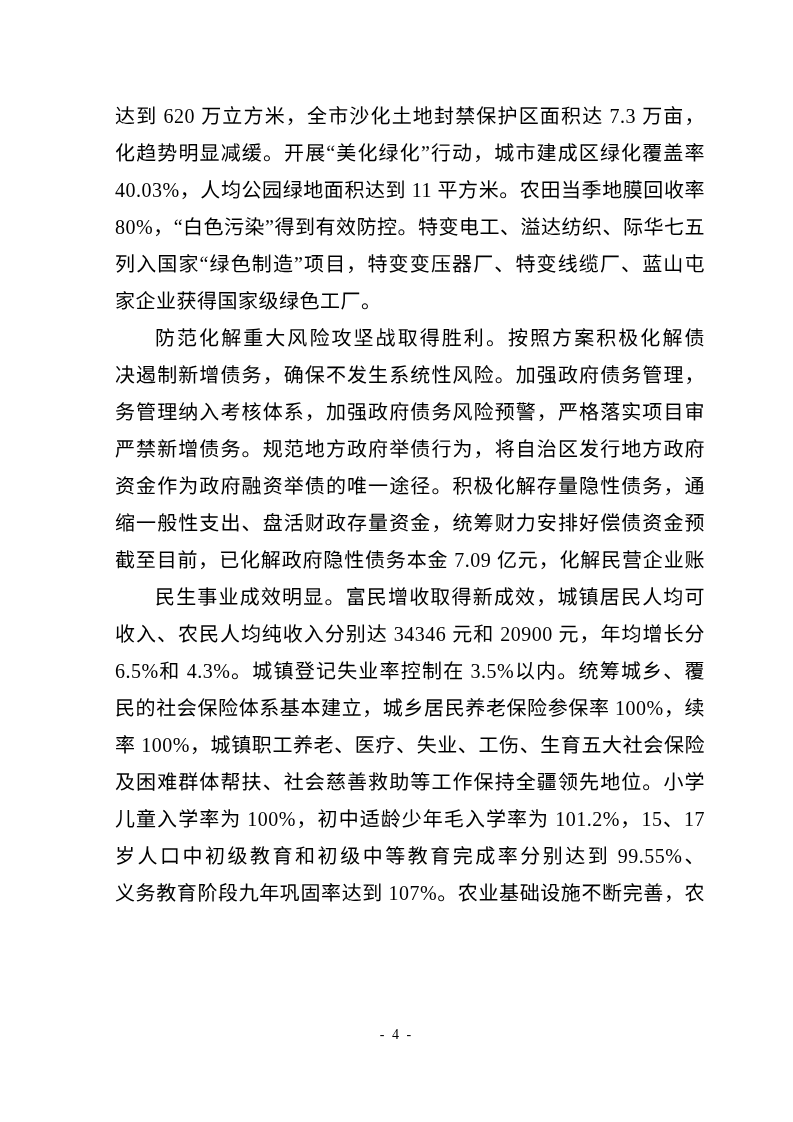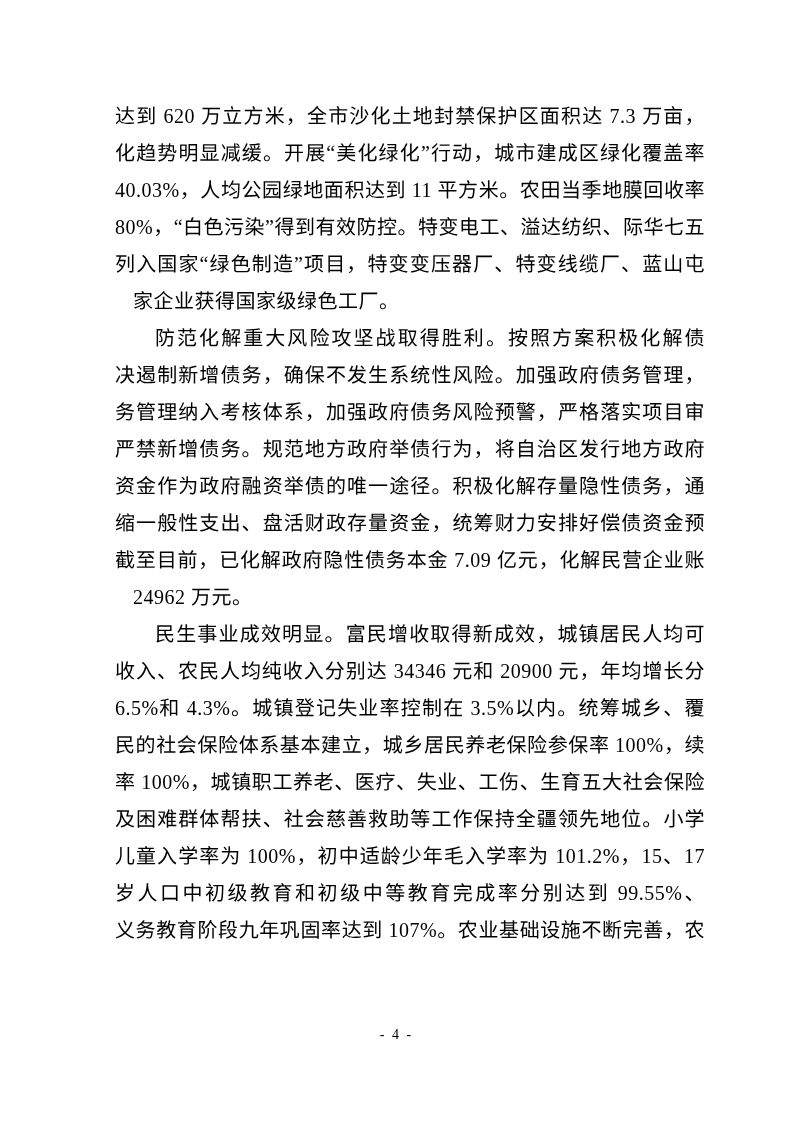--- a/index.html
+++ b/index.html
@@ -33,21 +33,20 @@
     overflow: hidden;
     text-align: justify;
     text-align-last: justify;
     -moz-text-align-last: justify;
     text-justify: inter-ideograph;
     letter-spacing: 0.5px;
     white-space: normal;
   }
   .line.lastline {
     text-align-last: left;
-    margin-left: 18px;
     -moz-text-align-last: left;
   }
   .line.indent {
     text-indent: 40px;
   }
   .bold {
     font-weight: normal;
   }
   .footer {
     position: absolute;
@@ -77,21 +76,20 @@
     </div>
 
     <div class="paragraph">
       <div class="line indent">防范化解重大风险攻坚战取得胜利。按照方案积极化解债务，坚</div>
       <div class="line">决遏制新增债务，确保不发生系统性风险。加强政府债务管理，将债</div>
       <div class="line">务管理纳入考核体系，加强政府债务风险预警，严格落实项目审批，</div>
       <div class="line">严禁新增债务。规范地方政府举债行为，将自治区发行地方政府债券</div>
       <div class="line">资金作为政府融资举债的唯一途径。积极化解存量隐性债务，通过压</div>
       <div class="line">缩一般性支出、盘活财政存量资金，统筹财力安排好偿债资金预算。</div>
       <div class="line">截至目前，已化解政府隐性债务本金 7.09 亿元，化解民营企业账款</div>
-      <div class="line lastline">24962 万元。</div>
     </div>
 
     <div class="paragraph">
       <div class="line indent">
         <span class="bold">民生事业成效明显。</span><span>富民增收取得新成效，城镇居民人均可支配</span>
       </div>
       <div class="line">收入、农民人均纯收入分别达 34346 元和 20900 元，年均增长分别为</div>
       <div class="line">6.5%和 4.3%。城镇登记失业率控制在 3.5%以内。统筹城乡、覆盖全</div>
       <div class="line">民的社会保险体系基本建立，城乡居民养老保险参保率 100%，续保</div>
       <div class="line">率 100%，城镇职工养老、医疗、失业、工伤、生育五大社会保险以</div>

